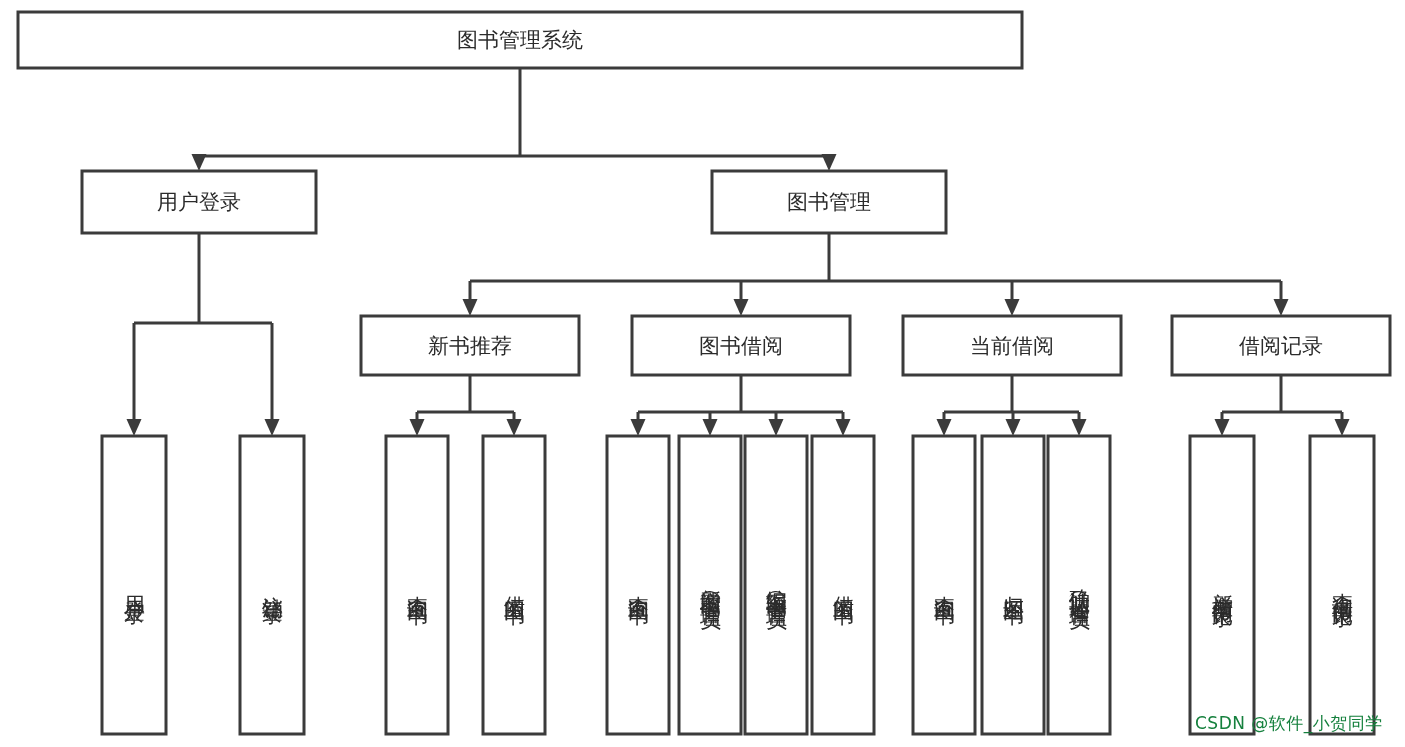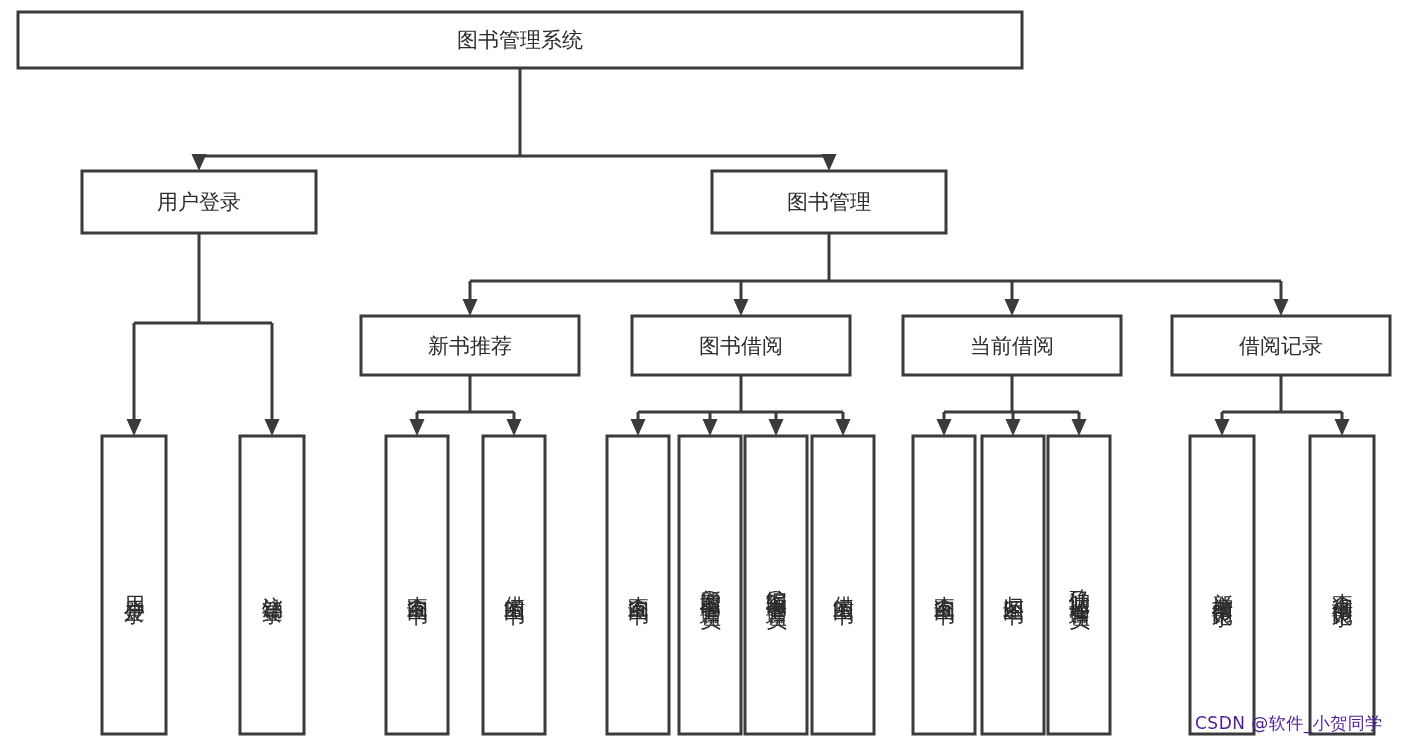--- a/index.html
+++ b/index.html
@@ -60,21 +60,21 @@
     letter-spacing: 3px;
     line-height: 1;
     white-space: nowrap;
     pointer-events: none;
     text-align: center;
   }
   .watermark {
     position: absolute;
     font-family: "DejaVu Sans", "Liberation Sans", sans-serif;
     font-size: 17px;
-    color: #4c1d95;
+    color: #15803d;
     white-space: nowrap;
     letter-spacing: 0.5px;
   }
 </style>
 </head>
 <body>
 
 <div id="diagram-root">
   <svg id="tree-svg" viewBox="0 0 1405 747" xmlns="http://www.w3.org/2000/svg">
     <g id="edges-layer">

